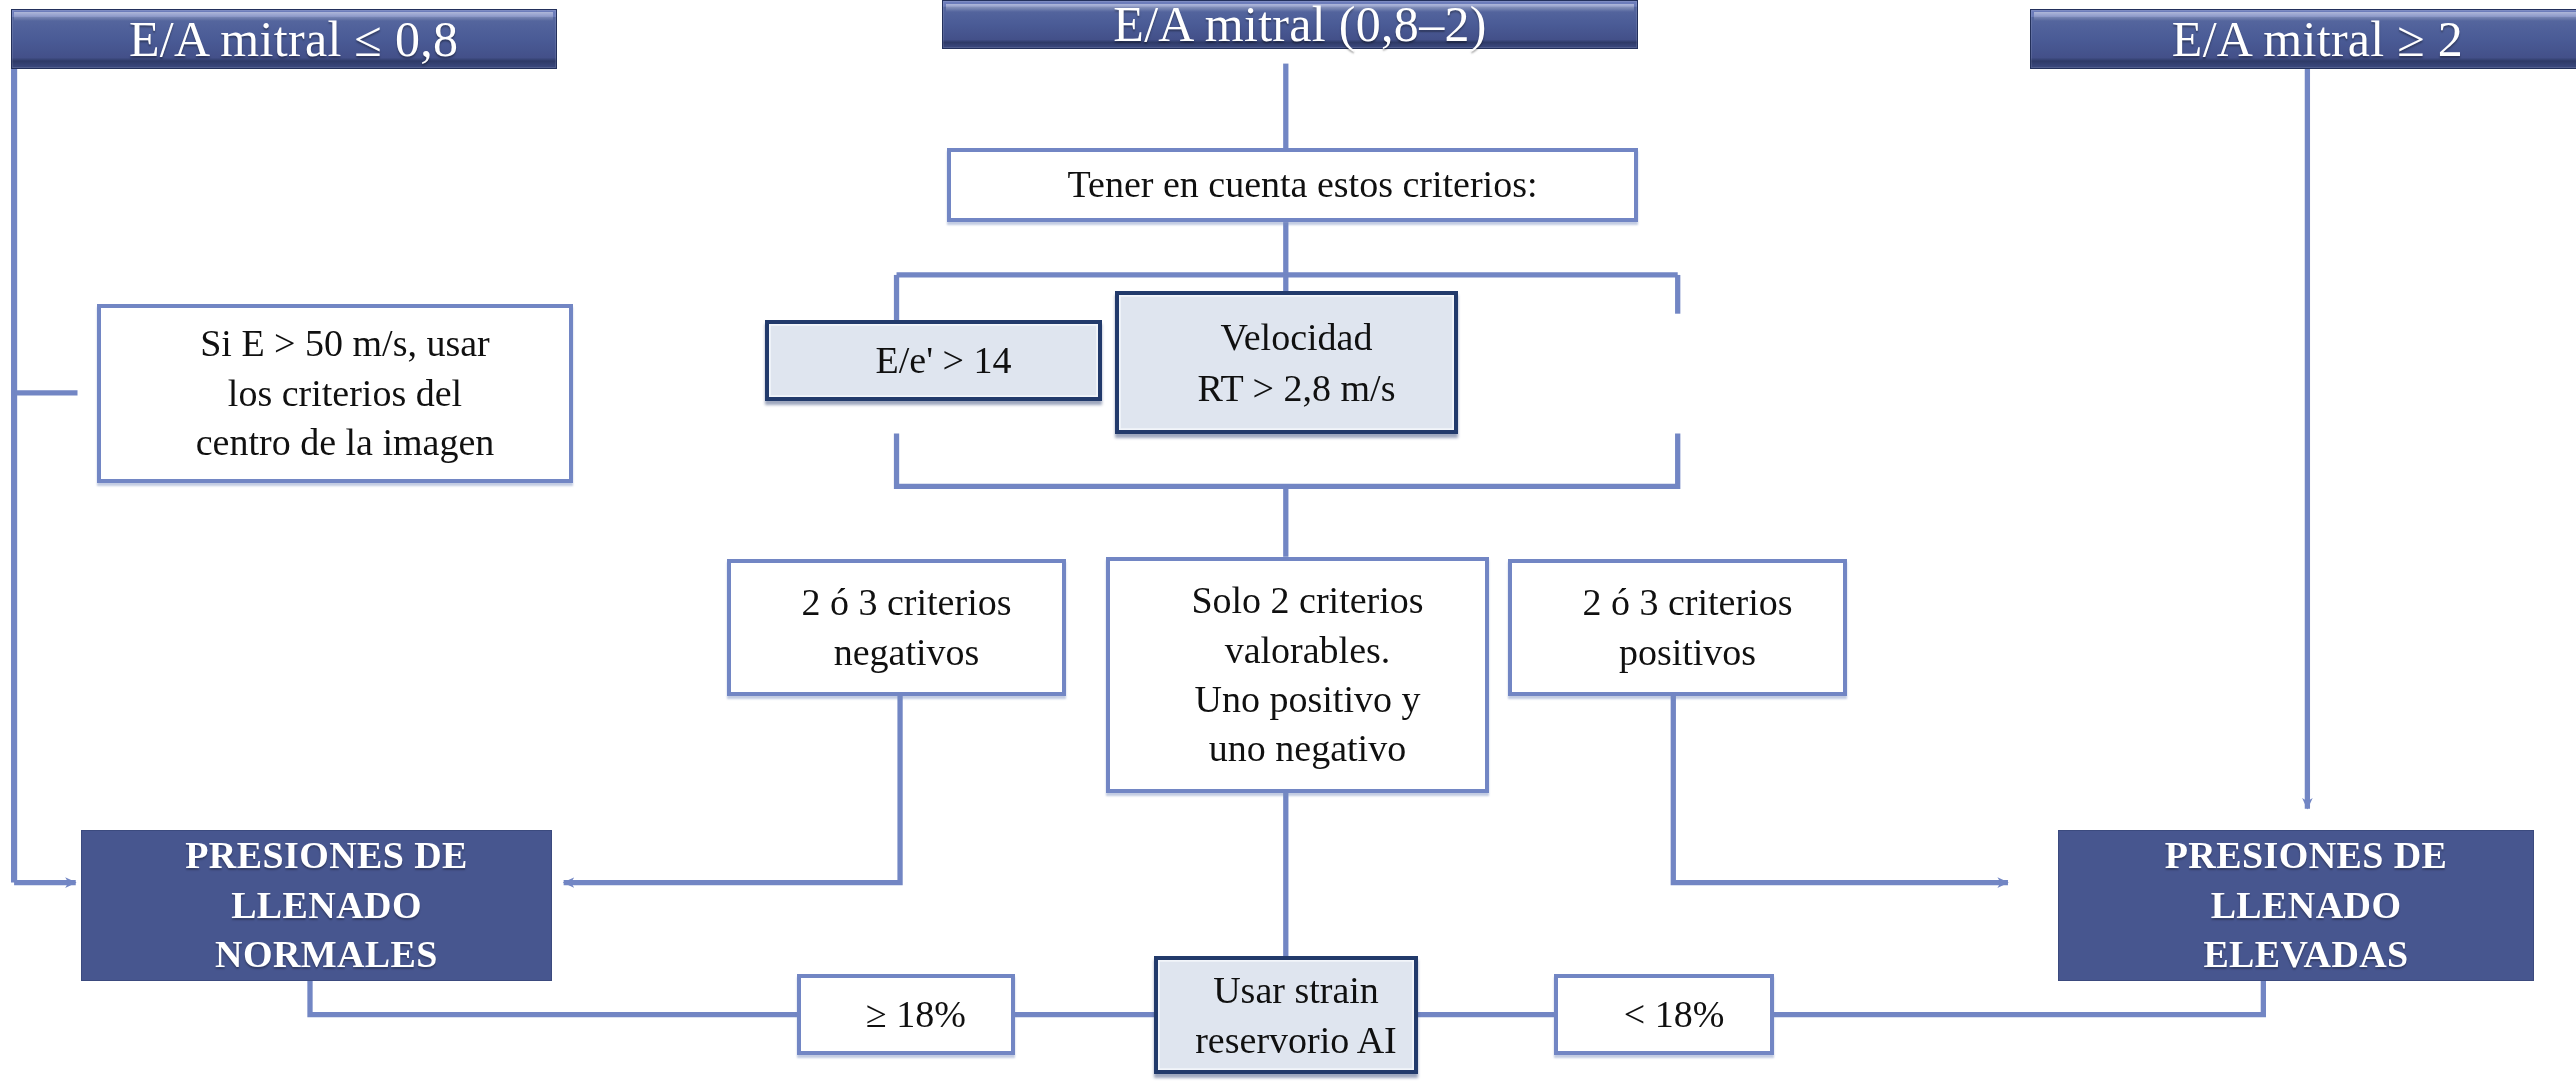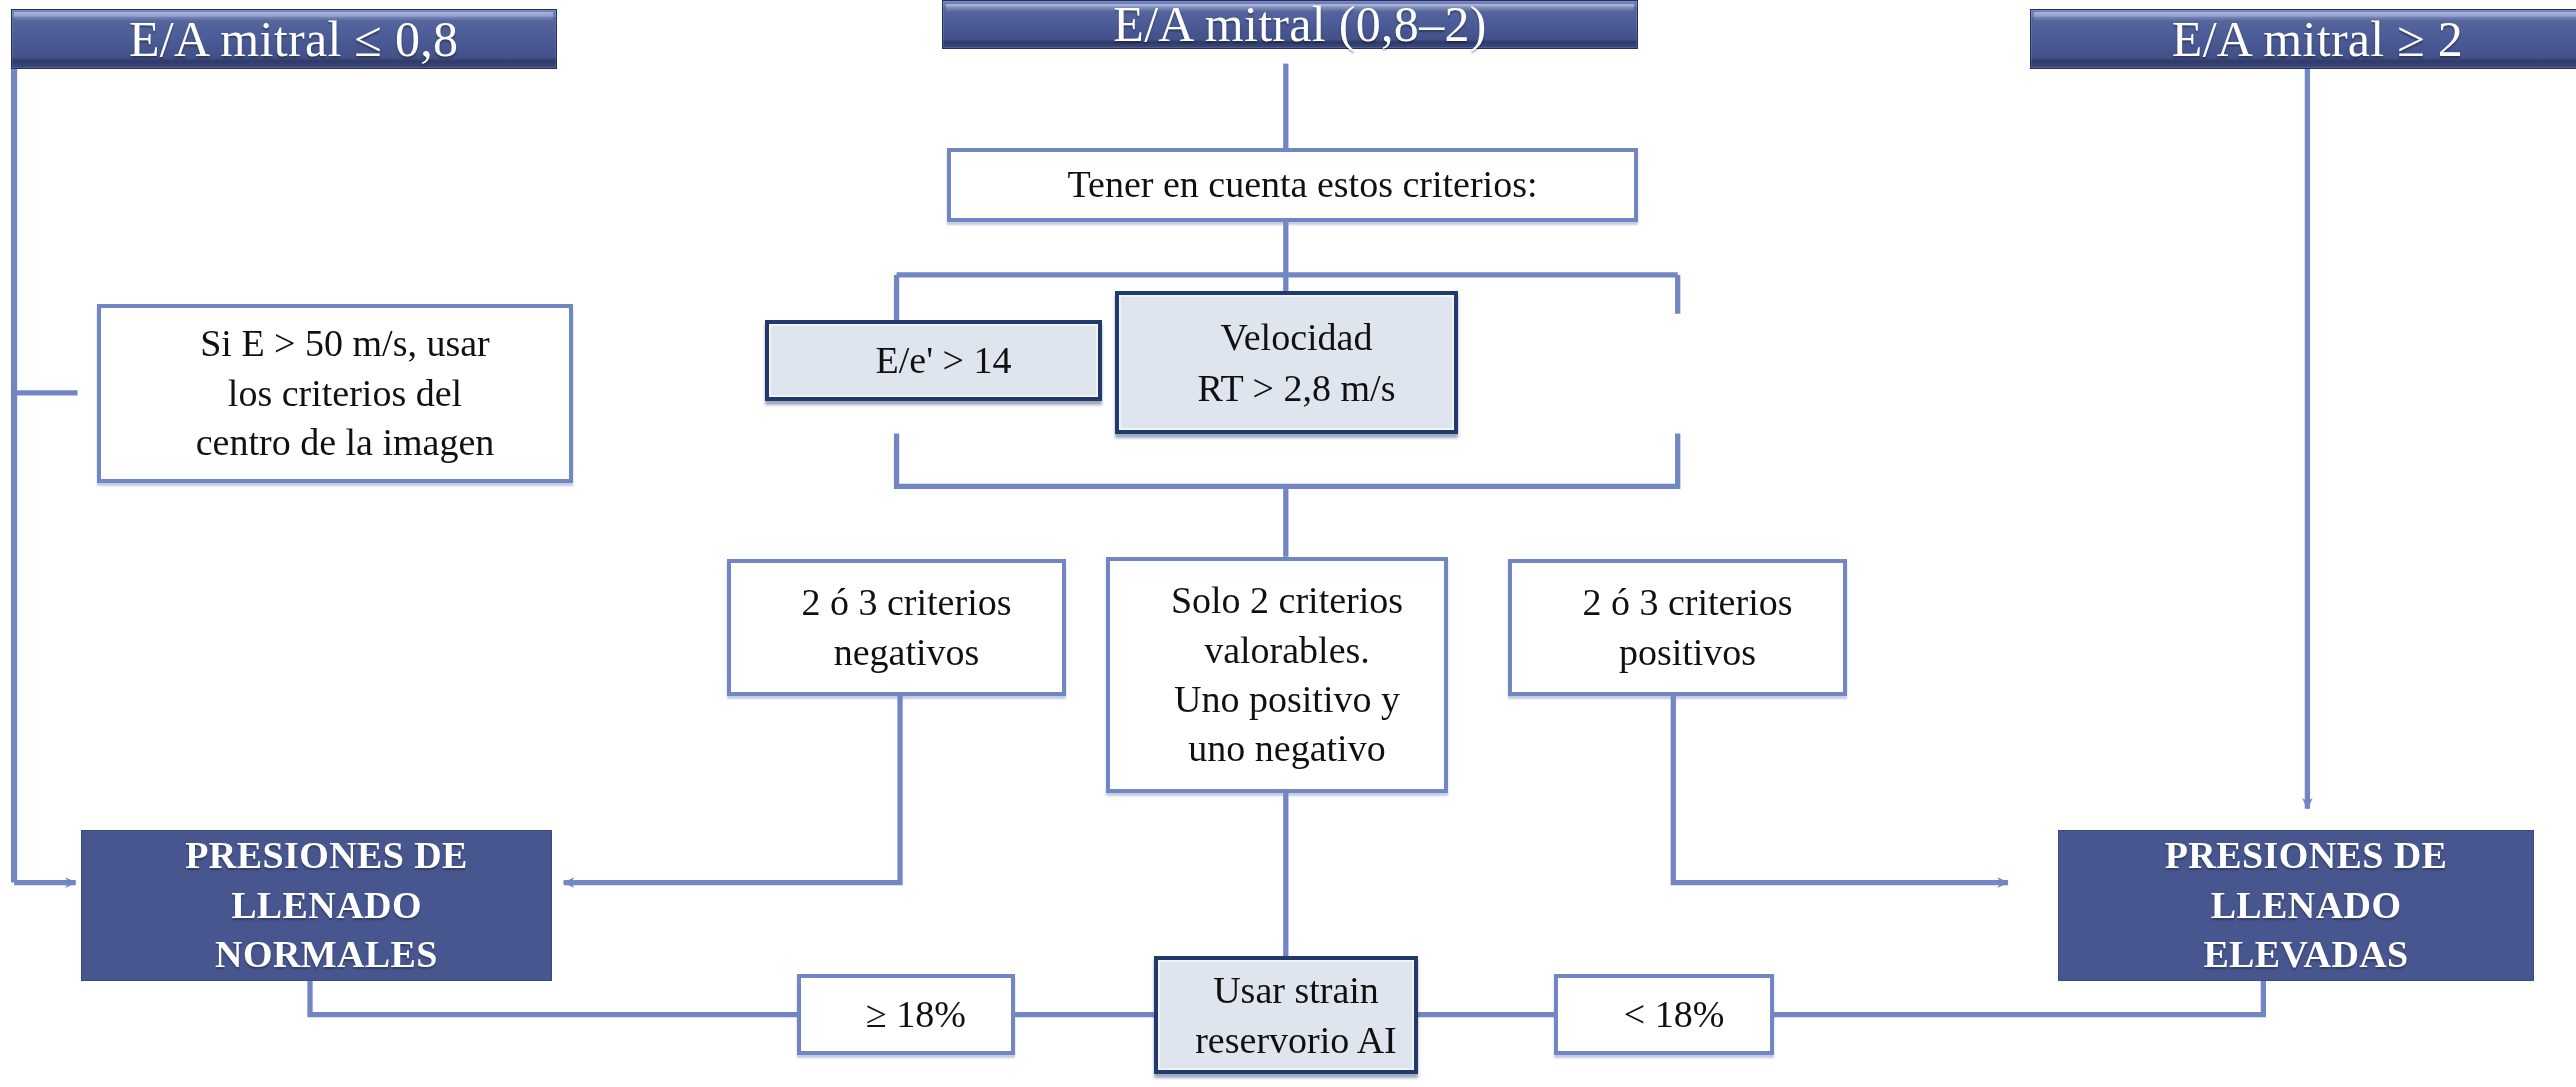--- a/index.html
+++ b/index.html
@@ -169,21 +169,21 @@
     <span class="txt">Velocidad
 RT &gt; 2,8 m/s</span>
   </div>
 
 
   <div class="node wbox" style="left:727px; top:559px; width:339px; height:137px;">
     <span class="txt">2 ó 3 criterios
 negativos</span>
   </div>
 
-  <div class="node wbox" style="left:1106px; top:557px; width:342px; height:236px;">
+  <div class="node wbox" style="left:1106px; top:557px; width:383px; height:236px;">
     <span class="txt">Solo 2 criterios
 valorables.
 Uno positivo y
 uno negativo</span>
   </div>
 
   <div class="node wbox" style="left:1508px; top:559px; width:339px; height:137px;">
     <span class="txt">2 ó 3 criterios
 positivos</span>
   </div>

